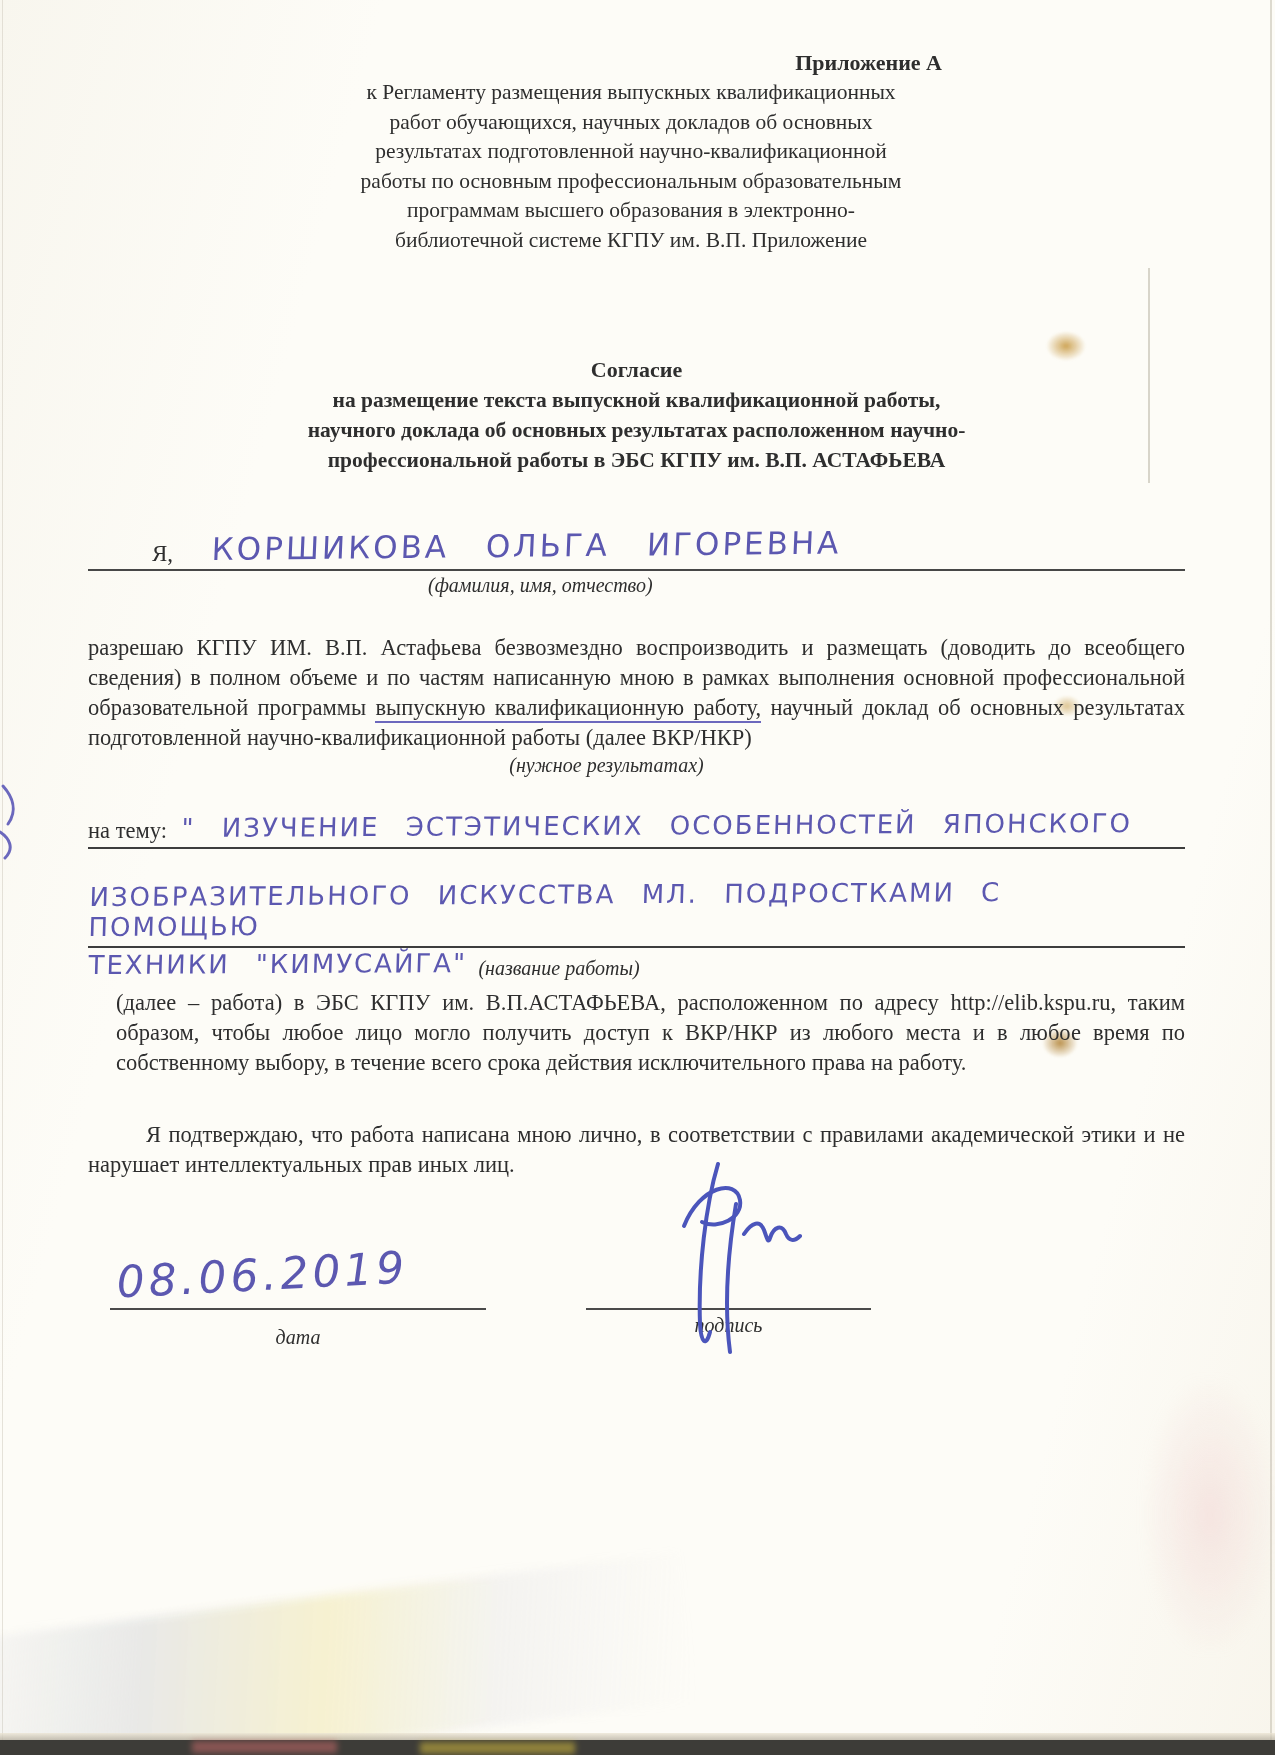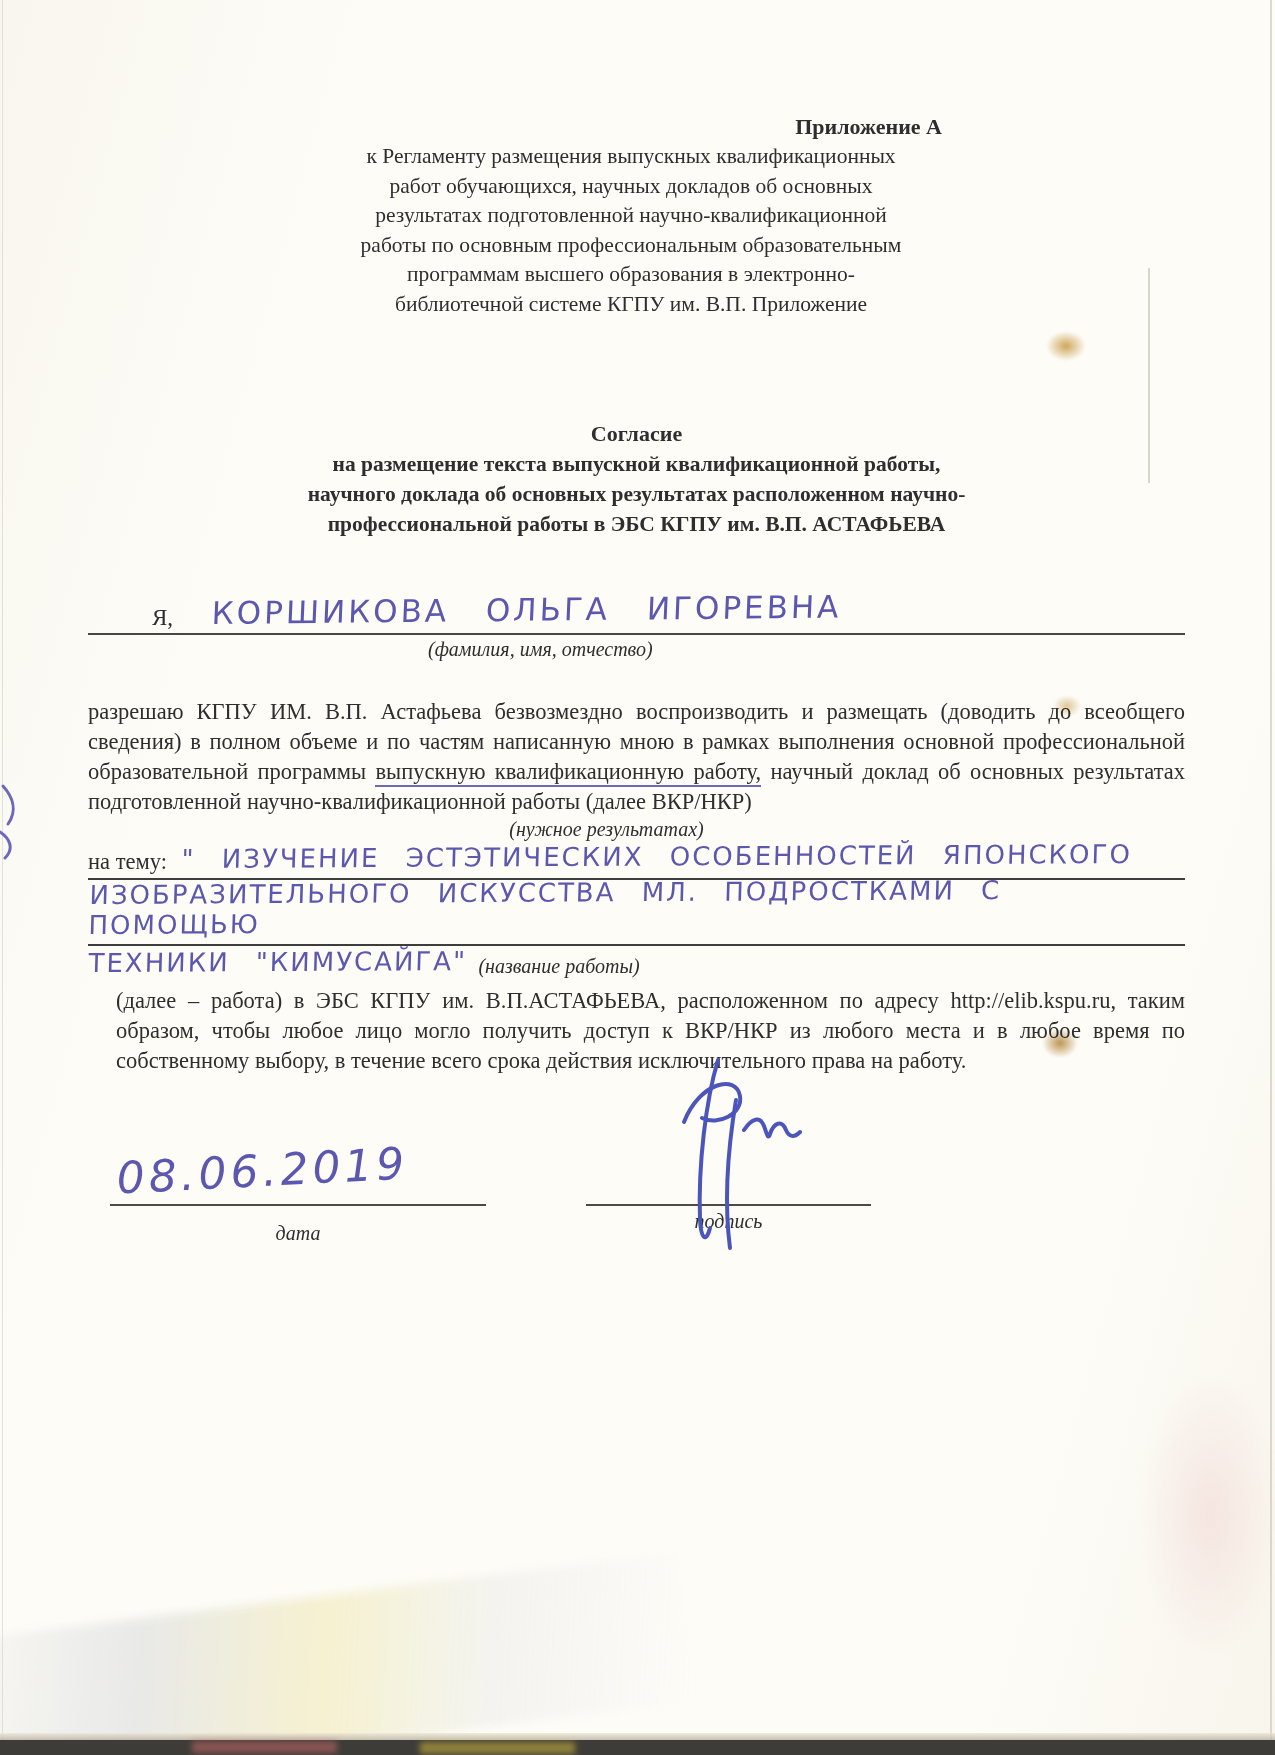--- a/index.html
+++ b/index.html
@@ -4,21 +4,21 @@
 <style>
   html,body{margin:0;padding:0;background:#fcfbf5;}
   .page{
     position:relative;
     width:1275px;height:1755px;
     background:linear-gradient(105deg,#f8f6ee 0%,#fdfcf7 22%,#fdfcf7 82%,#f8f5ec 100%);
     font-family:"Liberation Serif",serif;
     color:#2e2e2e;
     overflow:hidden;
   }
-  .content{position:relative;z-index:2;padding:112px 90px 0 88px;}
+  .content{position:relative;z-index:2;padding:48px 90px 0 88px;}
 
   
   .appendix{font-weight:bold;font-size:22px;text-align:right;padding-right:243px;line-height:30px;}
   .reg-block{margin-left:228px;width:630px;text-align:center;font-size:21.5px;line-height:29.5px;}
 
   
   .title{margin-top:100px;text-align:center;font-weight:bold;font-size:22px;line-height:30px;}
   .subtitle{text-align:center;font-weight:bold;font-size:21.5px;line-height:30px;}
 
   
@@ -37,21 +37,21 @@
   .caption{font-style:italic;font-size:20px;color:#2e2e2e;}
   .fio-caption{margin-left:340px;margin-top:3px;}
 
   
   .para{font-size:22.5px;line-height:30px;text-align:justify;}
   .para1{margin-top:36px;}
   .blue-underline{border-bottom:2.5px solid #6c68bd;padding-bottom:1px;}
   .center-caption{text-align:center;font-style:italic;font-size:20px;margin-top:1px;margin-right:60px;}
 
   
-  .topic-line{display:flex;align-items:flex-end;border-bottom:2px solid #3d3d3d;min-height:37px;}
+  .topic-line{display:flex;align-items:flex-end;border-bottom:2px solid #3d3d3d;min-height:37px;margin-top:33px;}
   .topic-line3{display:flex;align-items:flex-end;min-height:36px;border-bottom:none;}
   .topic-label{font-size:22.5px;padding-bottom:3px;white-space:nowrap;}
   .hand-topic{font-size:26px;letter-spacing:2px;word-spacing:16px;padding-bottom:4px;transform:rotate(-0.3deg) skewX(-2deg);}
   .topic-hand-1{margin-left:14px;}
   .topic-caption{font-style:italic;font-size:20px;margin-left:12px;padding-bottom:4px;font-family:"Liberation Serif",serif;color:#2e2e2e;}
 
   .para2{margin-top:4px;margin-left:28px;}
   .para3{margin-top:42px;text-indent:58px;}
 
   
@@ -138,20 +138,21 @@
     <div class="topic-line">
       <span class="hand hand-topic">ИЗОБРАЗИТЕЛЬНОГО ИСКУССТВА МЛ. ПОДРОСТКАМИ С ПОМОЩЬЮ</span>
     </div>
     <div class="topic-line3">
       <span class="hand hand-topic">ТЕХНИКИ "КИМУСАЙГА"</span>
       <span class="topic-caption">(название работы)</span>
     </div>
 
     <div class="para para2">(далее – работа) в ЭБС КГПУ им. В.П.АСТАФЬЕВА, расположенном по адресу http://elib.kspu.ru, таким образом, чтобы любое лицо могло получить доступ к ВКР/НКР из любого места и в любое время по собственному выбору, в течение всего срока действия исключительного права на работу.</div>
 
+    <div class="para para3">Я подтверждаю, что работа написана мною лично, в соответствии с правилами академической этики и не нарушает интеллектуальных прав иных лиц.</div>
 
     <div class="footer">
       <div class="date-block">
         <div class="date-line">
           <span class="hand date-hand">08.06.2019</span>
         </div>
         <div class="caption date-caption">дата</div>
       </div>
       <div class="sig-block">
         <div class="sig-line">

